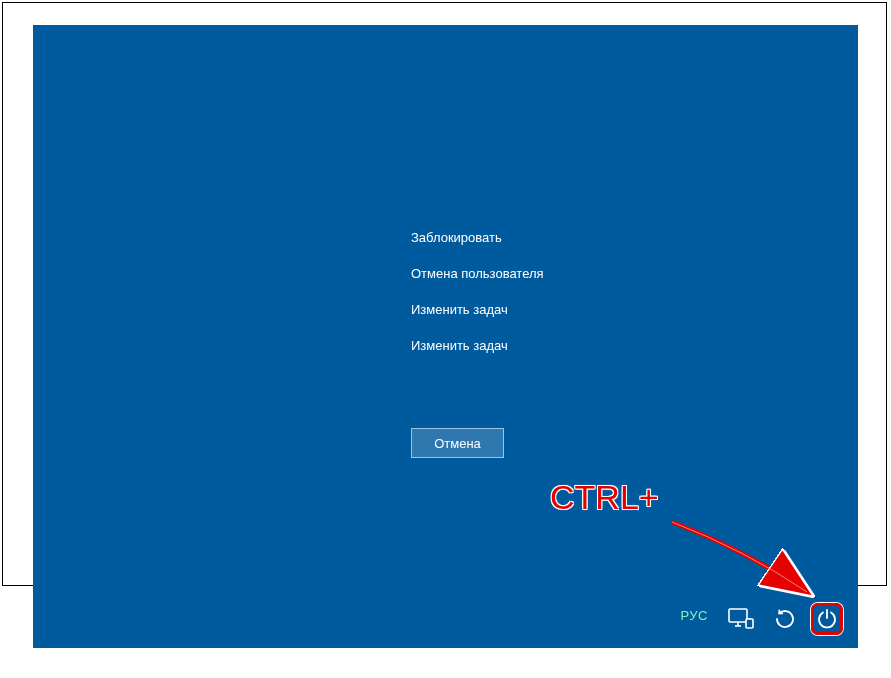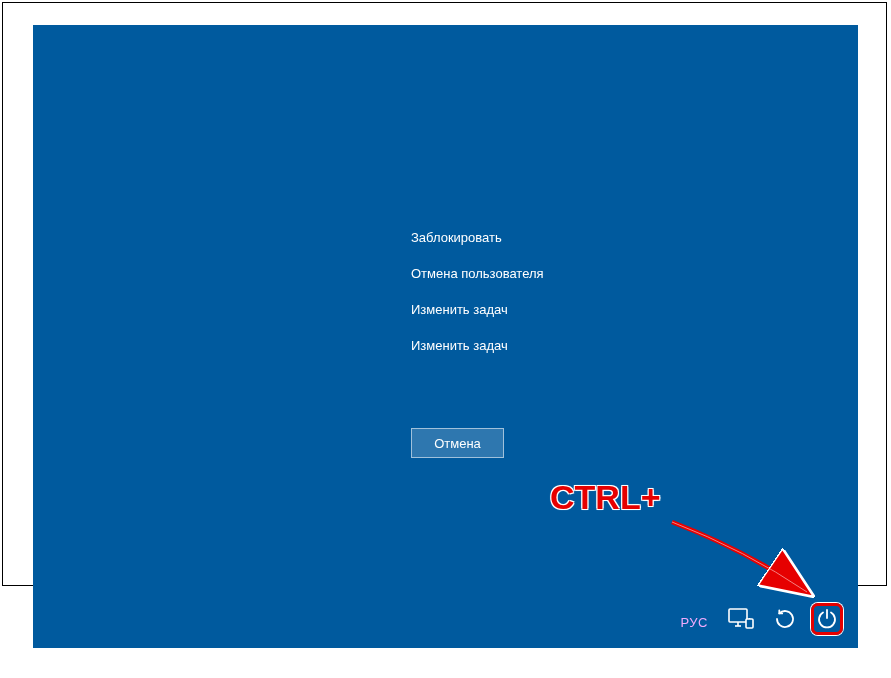--- a/index.html
+++ b/index.html
@@ -66,23 +66,23 @@
     justify-content: center;
     cursor: pointer;
     box-sizing: border-box;
   }
 
   .taskbar {
     position: absolute;
     right: 20px;
     bottom: 18px;
     display: flex;
-    align-items: flex-end;
+    align-items: flex-start;
     gap: 20px;
-    color: #f0abfc;
+    color: #86efac;
   }
   .lang {
     font-size: 13px;
     letter-spacing: 0.5px;
   }
   .tb-icon {
     display: flex;
     align-items: center;
     justify-content: center;
     cursor: pointer;
@@ -90,21 +90,21 @@
   .tb-icon svg { display: block; }
 
   
   .annotation-text {
     position: absolute;
     left: 550px;
     top: 478px;
     color: #e60000;
     font-family: Arial, sans-serif;
     font-size: 34px;
-    font-weight: 700;
+    font-weight: 400;
     text-shadow: 0 0 2px #fff, 1px 1px 0 #fff, -1px -1px 0 #fff, 1px -1px 0 #fff, -1px 1px 0 #fff;
     white-space: nowrap;
   }
   .power-highlight {
     position: absolute;
     width: 34px;
     height: 34px;
     border: 3px solid #e60000;
     border-radius: 7px;
     box-shadow: 0 0 0 1px #fff;

